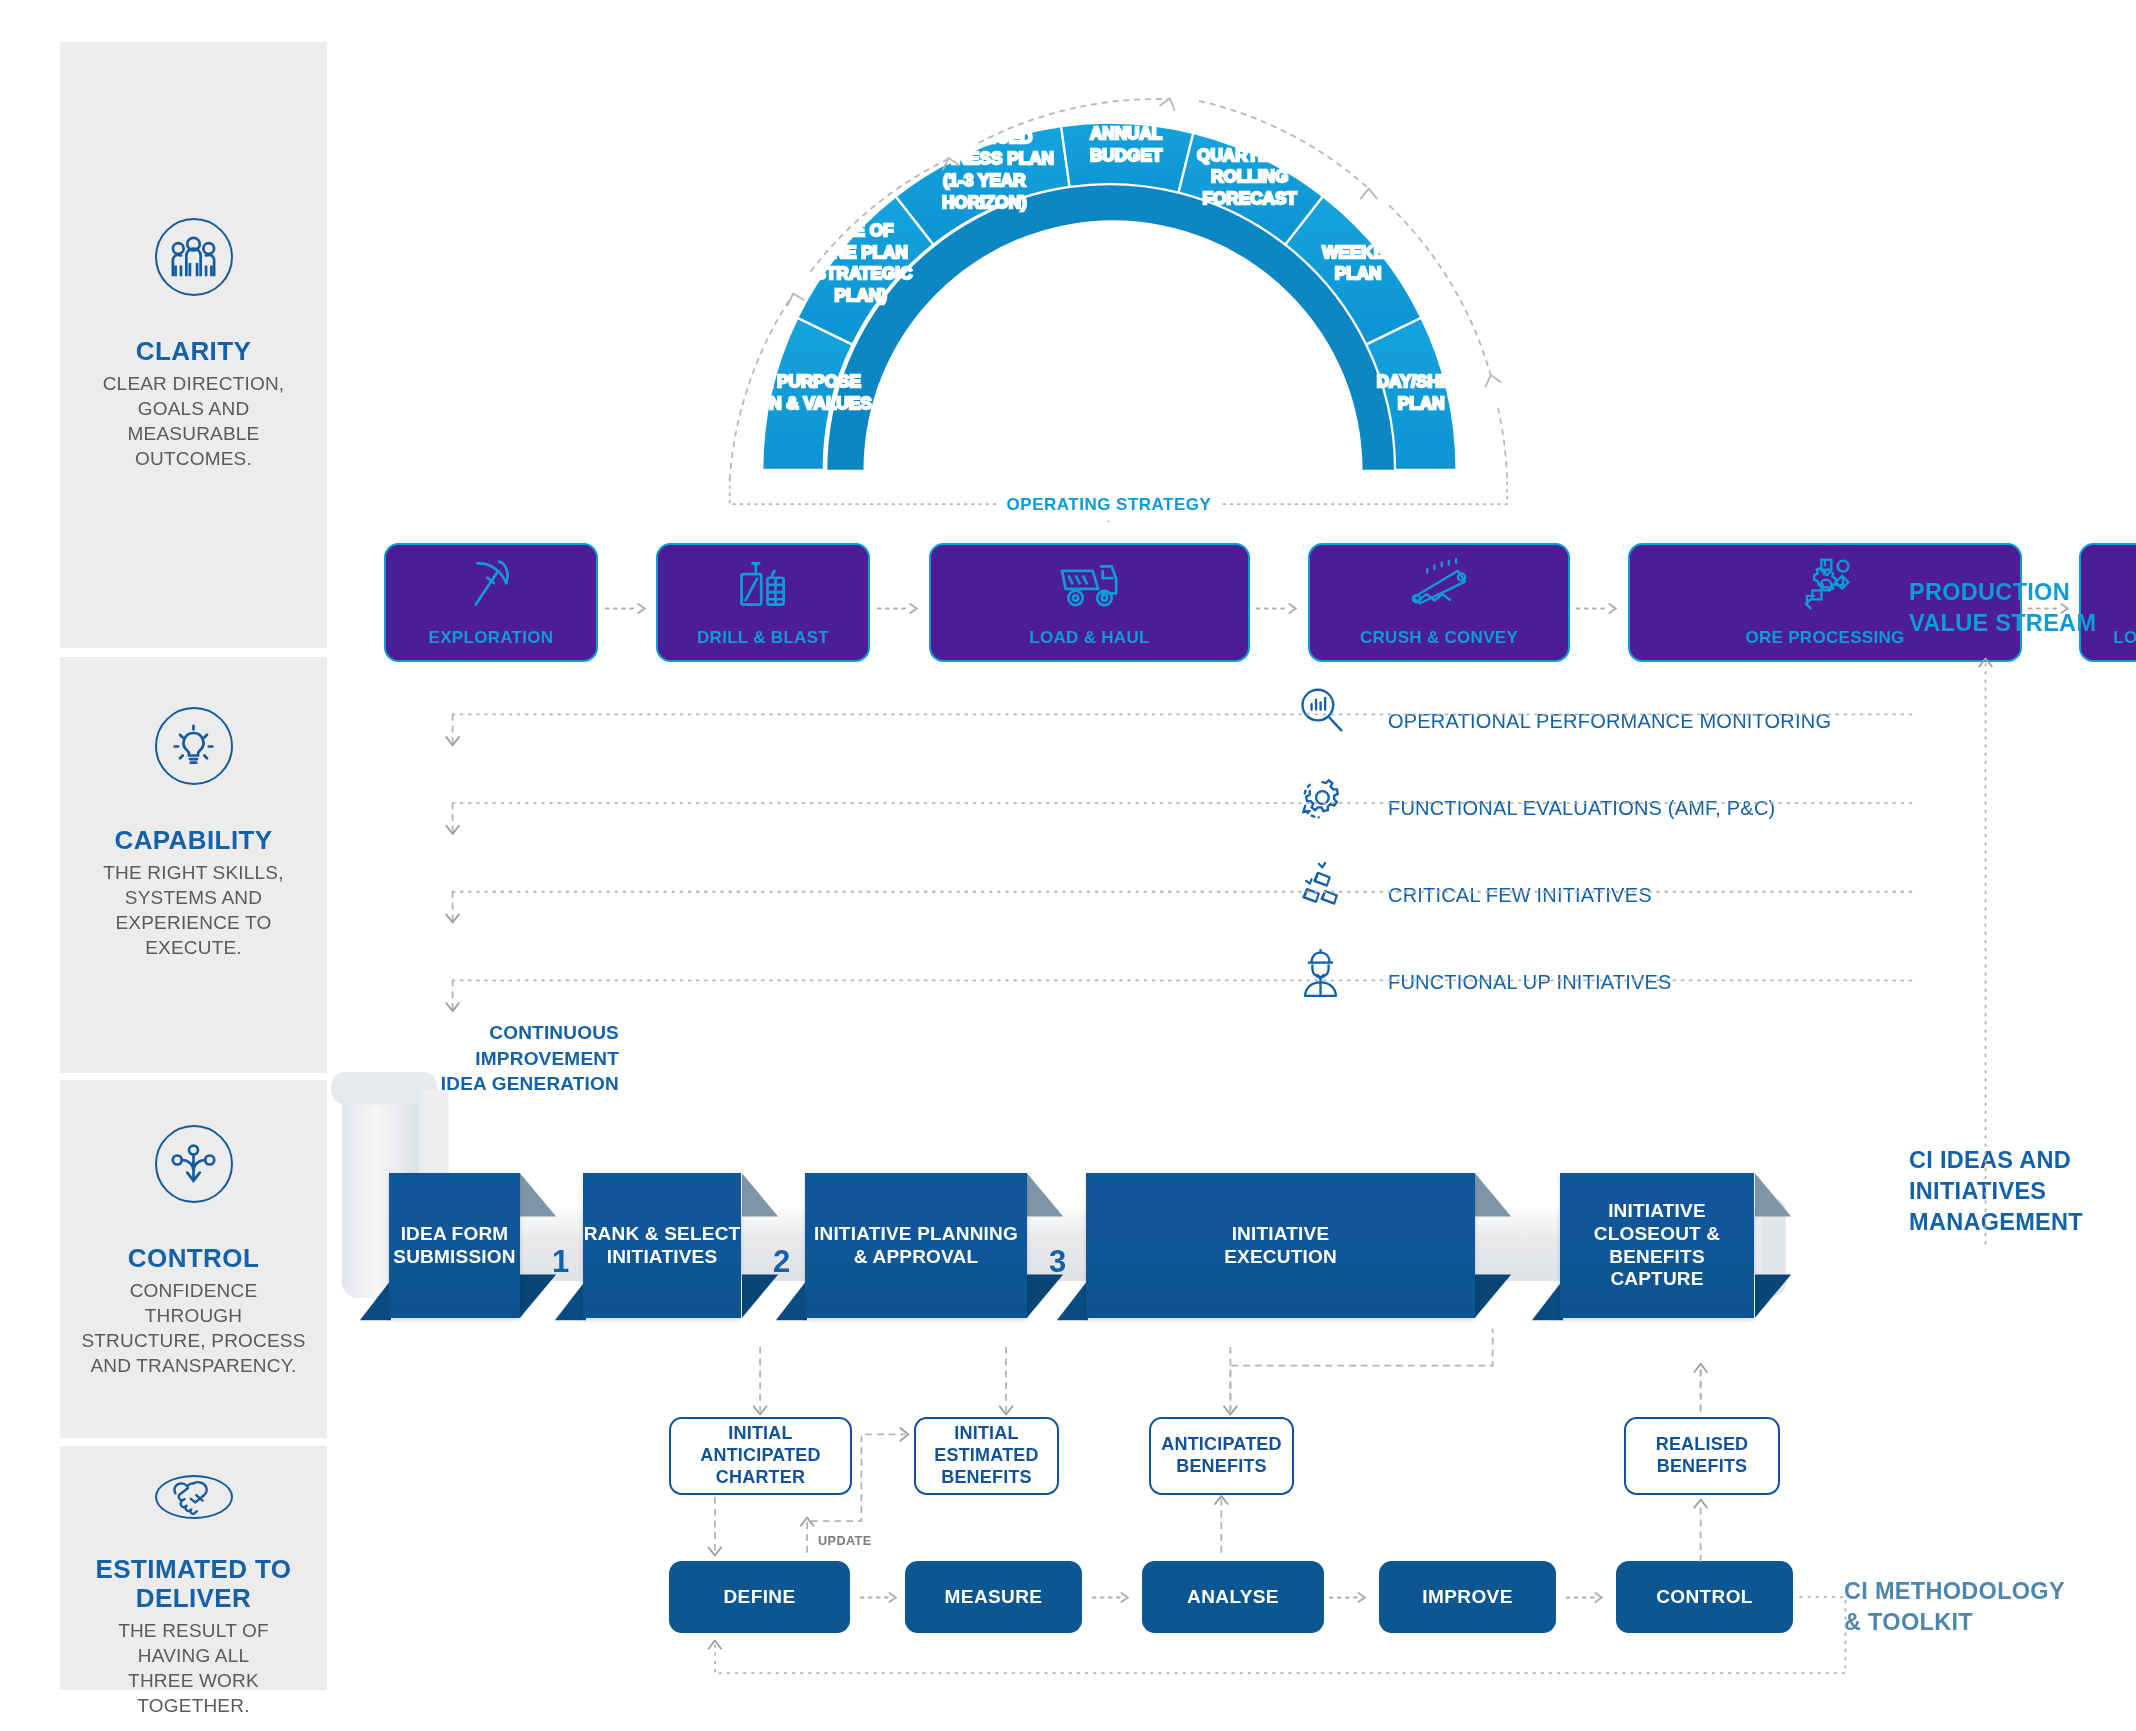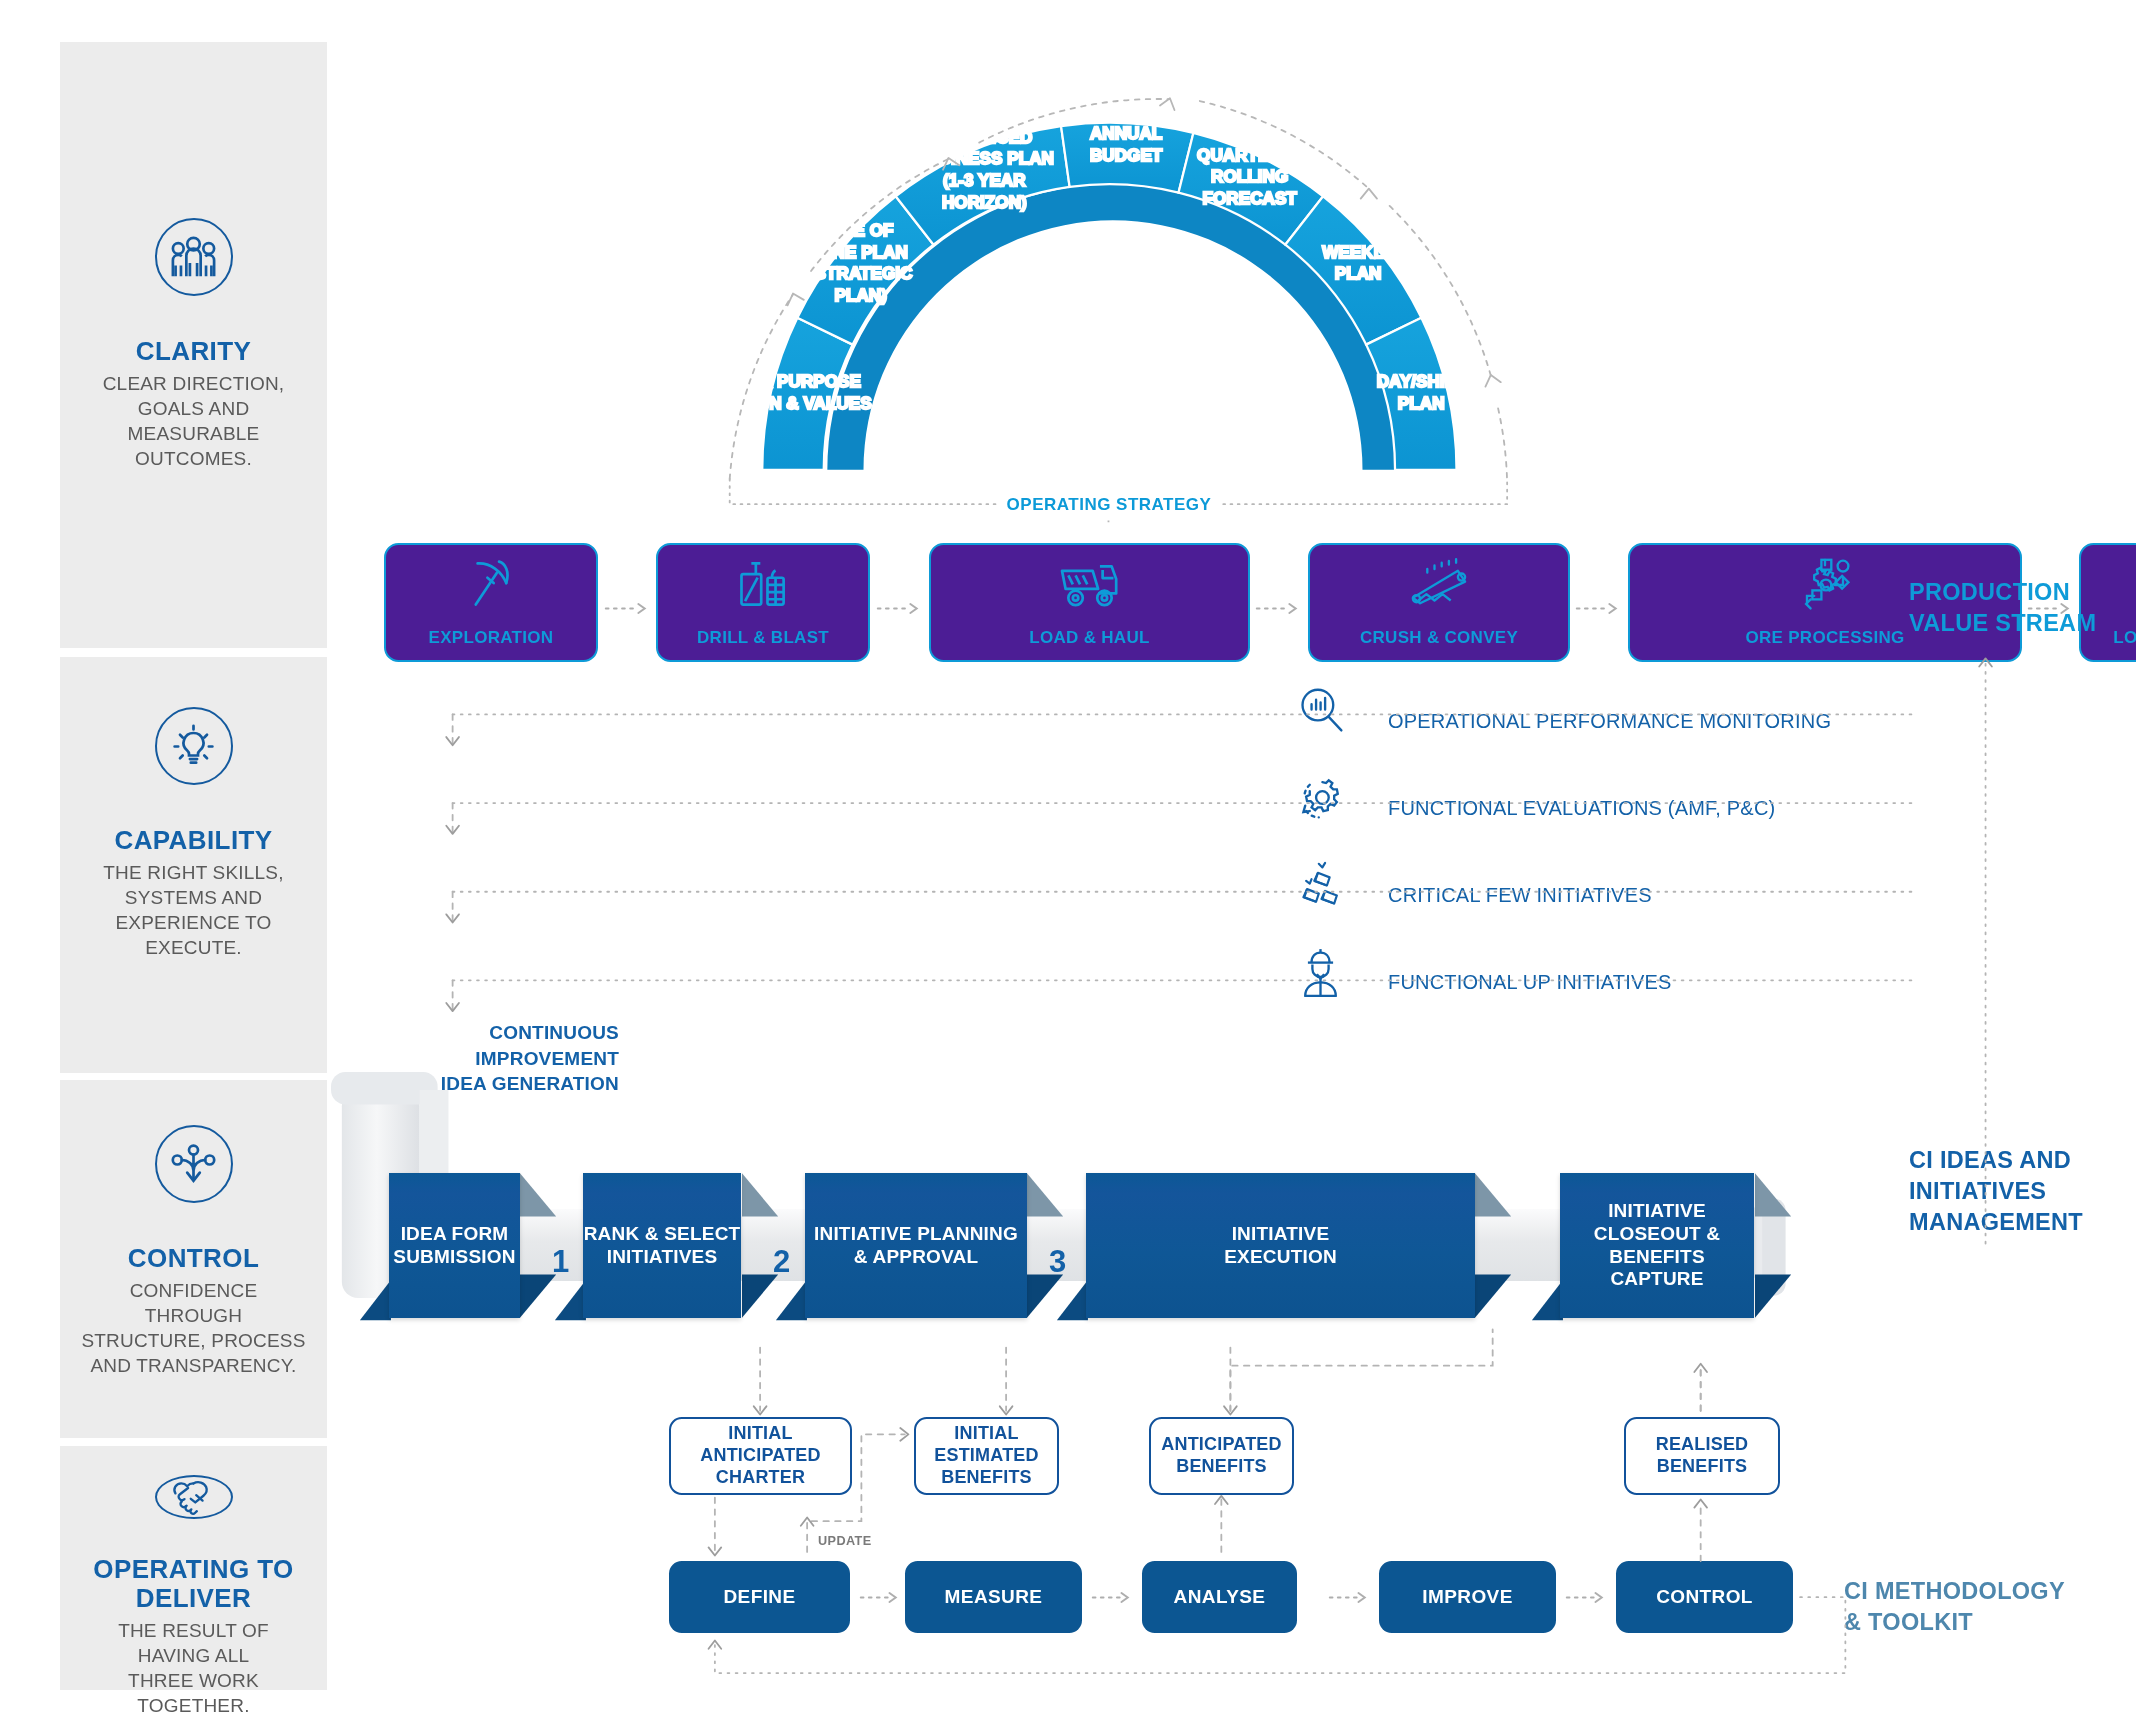--- a/index.html
+++ b/index.html
@@ -178,21 +178,21 @@
             <path d="M6 18c-3-5 .5-11 6.5-11 3 0 5 1.3 6.5 3 1.5-1.7 3.5-3 6.5-3"></path>
             <path d="M26 7c5-3 12-1 14 4 1.6 4-.4 7.5-3 9.6l-9 7.4-5-4"></path>
             <path d="M20 12l-9 7c-2 1.6-2 4 0 5.6 1.6 1.3 3.6 1.1 5-.2"></path>
             <path d="M13 27c-1.8 1.5-1.8 3.8-.2 5.2 1.5 1.3 3.5 1.2 4.9-.1"></path>
             <path d="M18.4 31.6c-1.6 1.4-1.6 3.6-.1 4.9 1.4 1.2 3.3 1.1 4.6-.1"></path>
             <path d="M23.6 35.7c-1.3 1.2-1.3 3 0 4.1 1.2 1 2.9 1 4-.1l2.1-2"></path>
             <path d="M29 20l7 6"></path>
           </g>
         </svg>
       </div>
-      <div class="pillar-title" style="margin-top:36px;">OPERATING
+      <div class="pillar-title" style="margin-top:36px;">ESTIMATED
 TO DELIVER</div>
       <div class="pillar-desc">THE RESULT OF HAVING ALL
 THREE WORK TOGETHER.</div>
     </div>
   </div>
 
   <div class="arc-wrap">
     <svg width="832" height="452" viewBox="0 0 920 500">
       <defs>
         <linearGradient id="segG" x1="0" y1="0" x2="0" y2="1">
@@ -565,21 +565,21 @@
       </div>
       <div class="dm-box" style="left: 905px; top: 1561px; width: 177px;">MEASURE</div>
       <div style="position: absolute; left: 1091px; top: 1592px;">
         <svg width="43" height="11" viewBox="0 0 48 12">
           <g fill="none" stroke="#aeaeae" stroke-width="2.2" stroke-linecap="round">
             <path d="M2 6h30" stroke-dasharray="3 6"></path>
             <path d="M34 1l7 5-7 5"></path>
           </g>
         </svg>
       </div>
-      <div class="dm-box" style="left: 1142px; top: 1561px; width: 155px;">ANALYSE</div>
+      <div class="dm-box" style="left: 1142px; top: 1561px; width: 182px;">ANALYSE</div>
       <div style="position: absolute; left: 1328px; top: 1592px;">
         <svg width="43" height="11" viewBox="0 0 48 12">
           <g fill="none" stroke="#aeaeae" stroke-width="2.2" stroke-linecap="round">
             <path d="M2 6h30" stroke-dasharray="3 6"></path>
             <path d="M34 1l7 5-7 5"></path>
           </g>
         </svg>
       </div>
       <div class="dm-box" style="left: 1379px; top: 1561px; width: 177px;">IMPROVE</div>
       <div style="position: absolute; left: 1565px; top: 1592px;">

